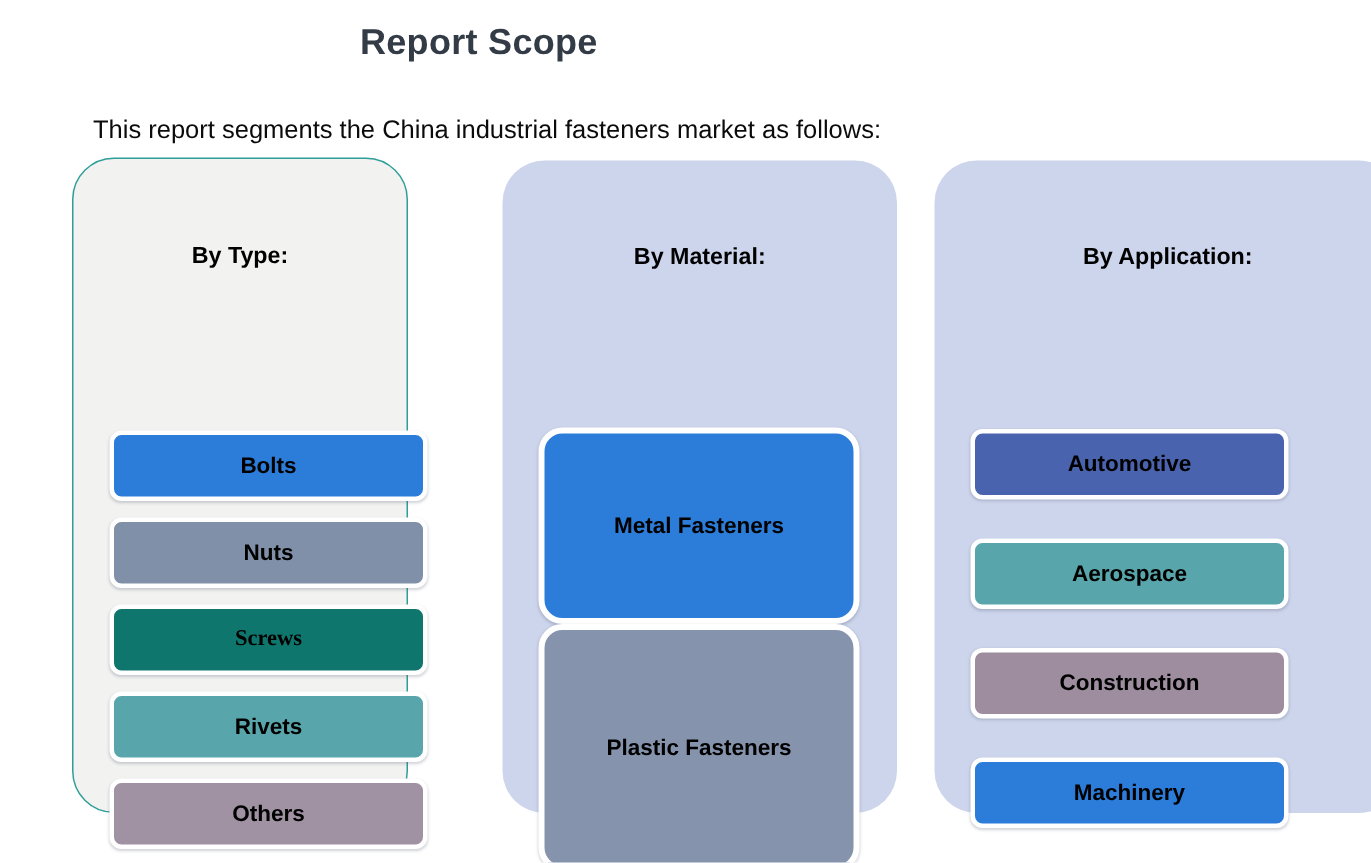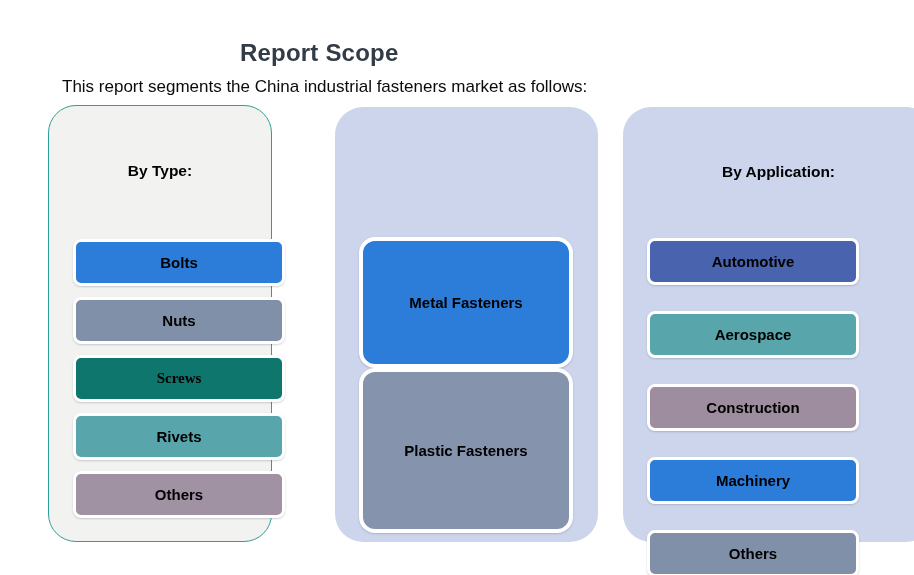--- a/index.html
+++ b/index.html
@@ -3,21 +3,20 @@
 <meta charset="utf-8">
 <style>
   * { margin: 0; padding: 0; box-sizing: border-box; }
   html, body { width: 914px; height: 575px; background: #ffffff; overflow: hidden; }
   body { font-family: "Liberation Sans", sans-serif; position: relative; }
 
   .page-title {
     position: absolute; left: 240px; top: 15px;
     font-size: 24px; font-weight: 700; color: #333c46;
     letter-spacing: 0.2px;
-    margin-top: 24px;
   }
   .subtitle {
     position: absolute; left: 62px; top: 77px;
     font-size: 17px; color: #0b0b0b;
   }
 
   .panel {
     position: absolute; border-radius: 28px;
   }
   .panel-type {
@@ -30,21 +29,21 @@
   .panel-application {
     left: 623px; top: 107px; width: 311px; height: 435px;
   }
 
   .panel-header {
     padding-top: 56px; text-align: center;
     font-size: 15.5px; font-weight: 700; color: #000;
   }
 
   .items {
-    position: absolute; display: flex; flex-direction: column;
+    position: absolute; display: flex; flex-direction: column; margin-top: 48px;
   }
   .panel-type .items { top: 133px; left: 24px; width: 212px; gap: 11px; }
   .panel-material .items { top: 130px; left: 24px; width: 214px; }
   .panel-application .items { top: 131px; left: 24px; width: 212px; gap: 26px; }
 
   .seg-box {
     height: 47px; border: 3px solid #ffffff; border-radius: 8px;
     display: flex; align-items: center; justify-content: center;
     font-size: 15px; font-weight: 700; color: #000;
     box-shadow: 0 1px 2px rgba(70,80,100,0.25);
@@ -65,20 +64,21 @@
   <div class="items">
     <div class="seg-box" style="background: rgb(43, 125, 217);">Bolts</div>
     <div class="seg-box" style="background: rgb(128, 144, 168);">Nuts</div>
     <div class="seg-box" style="background: #0f766e; font-family: Liberation Serif, serif;">Screws</div>
     <div class="seg-box" style="background: rgb(88, 166, 171);">Rivets</div>
     <div class="seg-box" style="background: rgb(160, 145, 163);">Others</div>
   </div>
 </section>
 
 <section class="panel panel-material" style="background: rgb(204, 213, 236);">
+  <h2 class="panel-header">By Material:</h2>
   <div class="items">
     <div class="seg-box big" style="background: rgb(43, 125, 217);">Metal Fasteners</div>
     <div class="seg-box big" style="background: rgb(133, 147, 173);">Plastic Fasteners</div>
   </div>
 </section>
 
 <section class="panel panel-application" style="background: rgb(204, 213, 236);">
   <h2 class="panel-header">By Application:</h2>
   <div class="items">
     <div class="seg-box" style="background: rgb(74, 99, 174);">Automotive</div>

